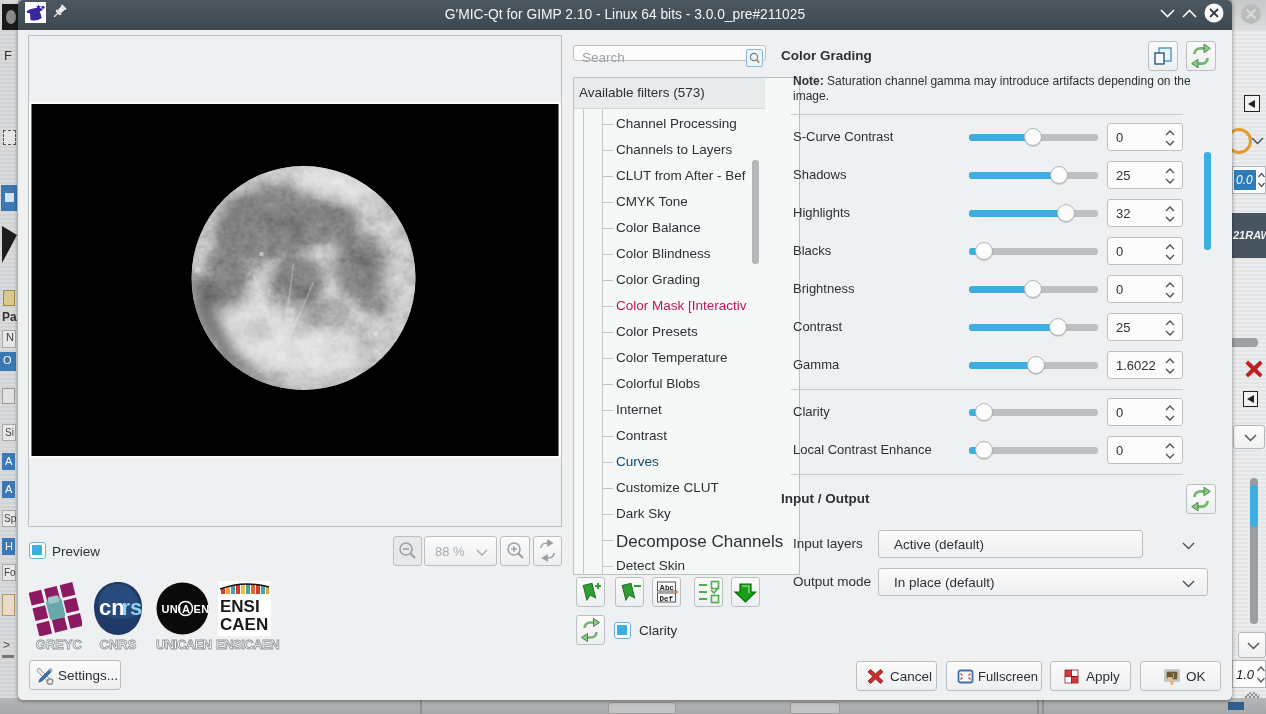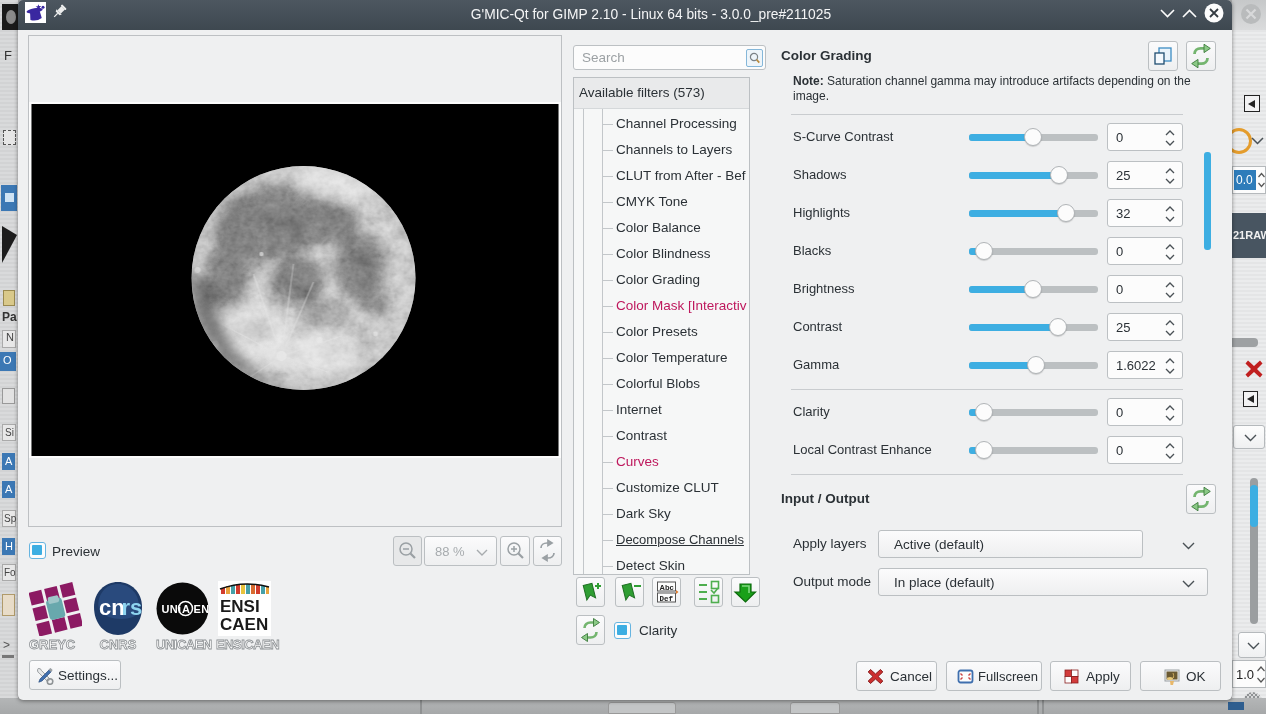--- a/index.html
+++ b/index.html
@@ -4,29 +4,29 @@
 <style>
 html,body{margin:0;padding:0;width:1266px;height:714px;overflow:hidden;
  font-family:"Liberation Sans",sans-serif;background:#a9abac;}
 *{box-sizing:border-box;}
 .abs{position:absolute;}
 #stage{position:relative;width:1266px;height:714px;}
 
 #leftstrip{left:0;top:0;width:18px;height:714px;
  background:repeating-linear-gradient(180deg,#d9dadb 0 2px,#d2d3d4 2px 4px);}
 #rightstrip{left:1232px;top:0;width:34px;height:714px;
- background:repeating-linear-gradient(180deg,#ebeced 0 2px,#e4e5e6 2px 4px);}
+ background:repeating-linear-gradient(180deg,#ebeced 0 2px,#e4e5e6 2px 4px);font-style:italic;}
 #bottomstrip{left:0;top:698px;width:1266px;height:16px;
  background:linear-gradient(180deg,#b4b6b7,#a6a8a9);}
 
 #dialog{left:18px;top:0;width:1214px;height:700px;background:#eff0f1;
  border-radius:5px;box-shadow:0 1px 4px rgba(0,0,0,.45);}
 #titlebar{left:0;top:0;width:1214px;height:30px;border-radius:5px 5px 0 0;
  background:linear-gradient(180deg,#4d5760,#3e4850);}
-#title{width:100%;text-align:center;top:7px;color:#f4f5f6;font-size:13.8px;margin-left:26px;}
+#title{width:100%;text-align:center;top:7px;color:#f4f5f6;font-size:13.8px;}
 
 .btn{background:linear-gradient(180deg,#fbfbfc,#eeeff0);border:1px solid #bbbfc2;
  border-radius:3px;}
 .field{background:#fcfcfc;border:1px solid #bcc0c3;border-radius:3px;}
 .lbl{color:#2b3136;font-size:13px;}
 
 .track{height:7px;border-radius:3px;background:#bcc0c2;}
 .fill{height:7px;border-radius:3px;background:#3daee2;}
 .knob{width:18px;height:18px;border-radius:50%;background:#fcfcfc;
  border:1px solid #b0b4b7;box-shadow:0 1px 1px rgba(0,0,0,.15);}
@@ -320,44 +320,44 @@
           <rect x="28" y="3" width="4" height="10" fill="#45a0a8"></rect>
 <rect x="33" y="3" width="4" height="10" fill="#d86b30"></rect>
           <rect x="38" y="4" width="4" height="9" fill="#d23c2e"></rect>
 <rect x="43" y="5" width="4" height="8" fill="#45a0a8"></rect>
           <rect x="48" y="6" width="3" height="7" fill="#e8a33d"></rect>
 <path d="M2 8 Q26 -1 51 6" fill="none" stroke="#111" stroke-width="1.6"></path>
 </g>
 <text x="2" y="31" font-family="Liberation Sans" font-size="17" font-weight="bold" fill="#1a1a1a" letter-spacing="0">ENSI</text>
 <text x="2" y="49" font-family="Liberation Sans" font-size="17" font-weight="bold" fill="#1a1a1a" letter-spacing="0">CAEN</text>
 </svg>
-<div class="abs" style="left:11px;top:637px;width:53px;text-align:left;font-size:13px;font-weight:bold;color:#fdfdfd;-webkit-text-stroke:.8px #8d9194;">GREYC</div>
+<div class="abs" style="left:11px;top:637px;width:53px;text-align:right;font-size:13px;font-weight:bold;color:#fdfdfd;-webkit-text-stroke:.8px #8d9194;">GREYC</div>
 <div class="abs" style="left:75px;top:637px;width:50px;text-align:center;font-size:13px;font-weight:bold;color:#fdfdfd;-webkit-text-stroke:.8px #8d9194;">CNRS</div>
 <div class="abs" style="left:138px;top:637px;width:53px;text-align:center;font-size:13px;font-weight:bold;color:#fdfdfd;-webkit-text-stroke:.8px #8d9194;letter-spacing:-.5px;">UNICAEN</div>
 <div class="abs" style="left:198px;top:637px;width:57px;text-align:center;font-size:13px;font-weight:bold;color:#fdfdfd;-webkit-text-stroke:.8px #8d9194;letter-spacing:-.5px;">ENSICAEN</div>
 
 <div class="abs btn" style="left:11px;top:660px;width:92px;height:30px;">
 <svg class="abs" style="left:6px;top:6px" width="18" height="18" viewBox="0 0 18 18">
 <path d="M2.2 1.5 a3 3 0 0 0 1 4.6 l8.5 8.5 2.4-2.4 -8.5-8.5 a3 3 0 0 0 -3.4-2.2z" fill="#e8eaeb" stroke="#8f9496" stroke-width=".9"></path>
 <circle cx="14" cy="14.5" r="2.8" fill="none" stroke="#8f9496" stroke-width="1.6"></circle>
 <path d="M13.2 2.8 l2 2 L6 14 l-3.2 1.2 1.2-3.2z" fill="#3f6fae" stroke="#2c4f80" stroke-width=".7"></path>
 <rect x="13" y="1.6" width="3.4" height="2.6" rx=".6" transform="rotate(45 14.7 2.9)" fill="#9aa0a4"></rect>
         </svg>
 <span class="abs" style="left:28px;top:7px;font-size:13.5px;color:#2b3136;">Settings...</span>
       </div>
 
-<div class="abs field" style="left:555px;top:45px;width:193px;height:25px;">
+<div class="abs field" style="left:555px;top:45px;width:193px;height:16px;">
 <span class="abs" style="left:8px;top:4px;font-size:13.5px;color:#9ca1a4;">Search</span>
 <div class="abs" style="left:172px;top:3px;width:17px;height:18px;border:1px solid #85b7d9;border-radius:2px;background:#eef5fa;">
 <svg width="15" height="16" viewBox="0 0 15 16">
             <circle cx="7" cy="7" r="3.6" fill="none" stroke="#7b8287" stroke-width="1.2"></circle>
             <line x1="9.6" y1="9.6" x2="12.3" y2="12.6" stroke="#b98a3c" stroke-width="1.6"></line>
           </svg></div>
 </div>
-<div class="abs" style="left:555px;top:77px;width:177px;height:498px;border:1px solid #bcc0c3;background:#f6f7f7;overflow:hidden;">
+<div class="abs" style="left:555px;top:77px;width:227px;height:498px;border:1px solid #bcc0c3;background:#f6f7f7;overflow:hidden;">
 <div class="abs" style="left:0;top:0;width:191px;height:31px;background:#e9eaeb;border-bottom:1px solid #d5d8da;">
 <span class="abs" style="left:5px;top:7px;font-size:13.5px;color:#2b3136;">Available filters (573)</span>
         </div>
 <div class="abs" style="left:9px;top:31px;width:1px;height:467px;background:#c3c7ca;"></div>
 <div class="abs" style="left:28px;top:31px;width:1px;height:467px;background:#c3c7ca;"></div>
 <div class="abs" style="left:28px;top:46px;width:11px;height:1px;background:#c3c7ca;"></div>
 <span class="abs" style="left:42px;top:38px;font-size:13.5px;color:#2b3136;white-space:nowrap;">Channel Processing</span>
 <div class="abs" style="left:28px;top:72px;width:11px;height:1px;background:#c3c7ca;"></div>
 <span class="abs" style="left:42px;top:64px;font-size:13.5px;color:#2b3136;white-space:nowrap;">Channels to Layers</span>
 <div class="abs" style="left:28px;top:98px;width:11px;height:1px;background:#c3c7ca;"></div>
@@ -376,27 +376,27 @@
 <span class="abs" style="left:42px;top:246px;font-size:13.5px;color:#2b3136;white-space:nowrap;">Color Presets</span>
 <div class="abs" style="left:28px;top:280px;width:11px;height:1px;background:#c3c7ca;"></div>
 <span class="abs" style="left:42px;top:272px;font-size:13.5px;color:#2b3136;white-space:nowrap;">Color Temperature</span>
 <div class="abs" style="left:28px;top:306px;width:11px;height:1px;background:#c3c7ca;"></div>
 <span class="abs" style="left:42px;top:298px;font-size:13.5px;color:#2b3136;white-space:nowrap;">Colorful Blobs</span>
 <div class="abs" style="left:28px;top:332px;width:11px;height:1px;background:#c3c7ca;"></div>
 <span class="abs" style="left:42px;top:324px;font-size:13.5px;color:#2b3136;white-space:nowrap;">Internet</span>
 <div class="abs" style="left:28px;top:358px;width:11px;height:1px;background:#c3c7ca;"></div>
 <span class="abs" style="left:42px;top:350px;font-size:13.5px;color:#2b3136;white-space:nowrap;">Contrast</span>
 <div class="abs" style="left:28px;top:384px;width:11px;height:1px;background:#c3c7ca;"></div>
-<span class="abs" style="left:42px;top:376px;font-size:13.5px;color:#be185d;white-space:nowrap;">Curves</span>
+<span class="abs" style="left:42px;top:376px;font-size:13.5px;color:#0c4a6e;white-space:nowrap;">Curves</span>
 <div class="abs" style="left:28px;top:410px;width:11px;height:1px;background:#c3c7ca;"></div>
 <span class="abs" style="left:42px;top:402px;font-size:13.5px;color:#2b3136;white-space:nowrap;">Customize CLUT</span>
 <div class="abs" style="left:28px;top:436px;width:11px;height:1px;background:#c3c7ca;"></div>
 <span class="abs" style="left:42px;top:428px;font-size:13.5px;color:#2b3136;white-space:nowrap;">Dark Sky</span>
 <div class="abs" style="left:28px;top:462px;width:11px;height:1px;background:#c3c7ca;"></div>
-<span class="abs" style="left:42px;top:454px;font-size:13px;color:#2b3136;white-space:nowrap;text-decoration:underline;">Decompose Channels</span>
+<span class="abs" style="left:42px;top:454px;font-size:17px;color:#2b3136;white-space:nowrap;">Decompose Channels</span>
 <div class="abs" style="left:28px;top:488px;width:11px;height:1px;background:#c3c7ca;"></div>
 <span class="abs" style="left:42px;top:480px;font-size:13.5px;color:#2b3136;white-space:nowrap;">Detect Skin</span>
 <div class="abs" style="left:178px;top:82px;width:7px;height:104px;background:#b4b8bb;border-radius:3px;"></div>
 </div>
 <div class="abs btn" style="left:558px;top:577px;width:29px;height:30px;"><svg width="27" height="28" viewBox="0 0 27 28">
           <g transform="rotate(-14 13 14)">
             <path d="M8 6 h9 v15 l-4.5-4 L8 21 Z" fill="#2f9e33" stroke="#1e6f22" stroke-width="1"></path>
           </g>
           <path d="M18 8 h6 M21 5 v6" stroke="#2f9e33" stroke-width="2"></path>
         </svg></div>
@@ -585,21 +585,21 @@
 <div class="abs btn" style="left:1168px;top:484px;width:30px;height:30px;"><svg width="28" height="28" viewBox="0 0 28 28">
           <g fill="none" stroke="#74b56f" stroke-width="2.8">
             <path d="M7.5 12 c0-3.6 2.8-5.7 6.2-5.7 h5.2"></path>
             <path d="M20.5 16 c0 3.6-2.8 5.7-6.2 5.7 h-5.2"></path>
           </g>
           <g fill="#8bc986" stroke="#3c7a3c" stroke-width=".9">
             <path d="M17 2.2 l6.3 4.2-6.3 4.2z"></path>
             <path d="M11 17.4 l-6.3 4.2 6.3 4.2z"></path>
           </g>
         </svg></div>
-<div class="abs lbl" style="left:775px;top:536px;font-size:13.5px;">Apply layers</div>
+<div class="abs lbl" style="left:775px;top:536px;font-size:13.5px;">Input layers</div>
 <div class="abs btn" style="left:860px;top:530px;width:265px;height:28px;">
 <span class="abs" style="left:15px;top:6px;font-size:13.5px;color:#2b3136;">Active (default)</span>
 <svg class="abs" style="left:302px;top:10px" width="15" height="10" viewBox="0 0 15 10">
           <path d="M2 2 l5.5 5.5 L13 2" stroke="#4a5156" stroke-width="1.4" fill="none"></path>
         </svg>
       </div>
 <div class="abs lbl" style="left:775px;top:574px;font-size:13.5px;">Output mode</div>
 <div class="abs btn" style="left:860px;top:568px;width:330px;height:28px;">
 <span class="abs" style="left:15px;top:6px;font-size:13.5px;color:#2b3136;">In place (default)</span>
 <svg class="abs" style="left:302px;top:10px" width="15" height="10" viewBox="0 0 15 10">

